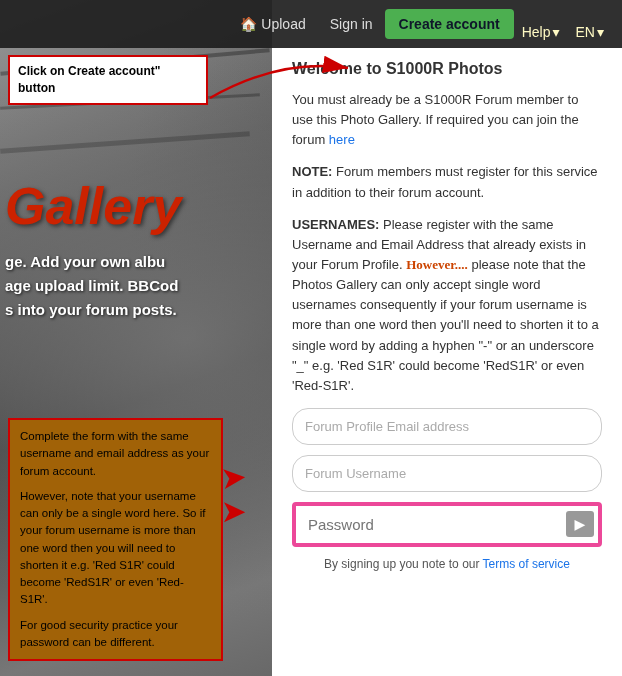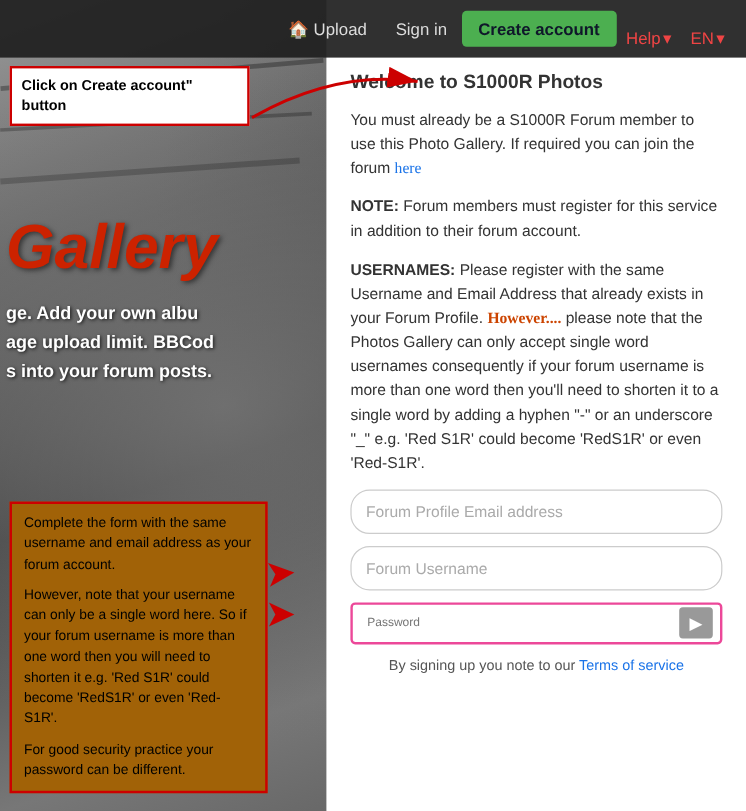--- a/index.html
+++ b/index.html
@@ -48,21 +48,21 @@
       color: #0f172a;
       border: none;
       border-radius: 4px;
       font-size: 14px;
       font-weight: bold;
       padding: 7px 14px;
       cursor: pointer;
     }
 
     .nav-dropdown {
-      color: #ef4444;
+      color: #fef9c3;
       font-size: 14px;
       padding: 6px 8px;
       cursor: pointer;
       display: flex;
       align-items: center;
       gap: 2px;
       margin-top: 16px;
     }
 
     .annotation-box-top {
@@ -160,21 +160,20 @@
     .panel-text {
       font-size: 13px;
       color: #333;
       line-height: 1.55;
       margin-bottom: 12px;
     }
 
     .panel-text a {
       color: #1a73e8;
       text-decoration: none;
-      font-family: Liberation Serif, serif;
     }
 
     .panel-text .note-bold {
       font-weight: bold;
     }
 
     .panel-text .highlight-orange {
       color: #cc4400;
       font-weight: bold;
       font-family: Liberation Serif, serif;
@@ -200,23 +199,23 @@
 
     .password-wrapper {
       position: relative;
       display: flex;
       align-items: center;
     }
 
     .password-wrapper input {
       width: 100%;
       padding: 10px 40px 10px 12px;
-      border: 2px solid #ec4899;
+      border: 4px solid #ec4899;
       border-radius: 4px;
-      font-size: 10px;
+      font-size: 15px;
       outline: none;
     }
 
     .password-toggle {
       position: absolute;
       right: 8px;
       background: #999;
       border: none;
       border-radius: 3px;
       width: 28px;

